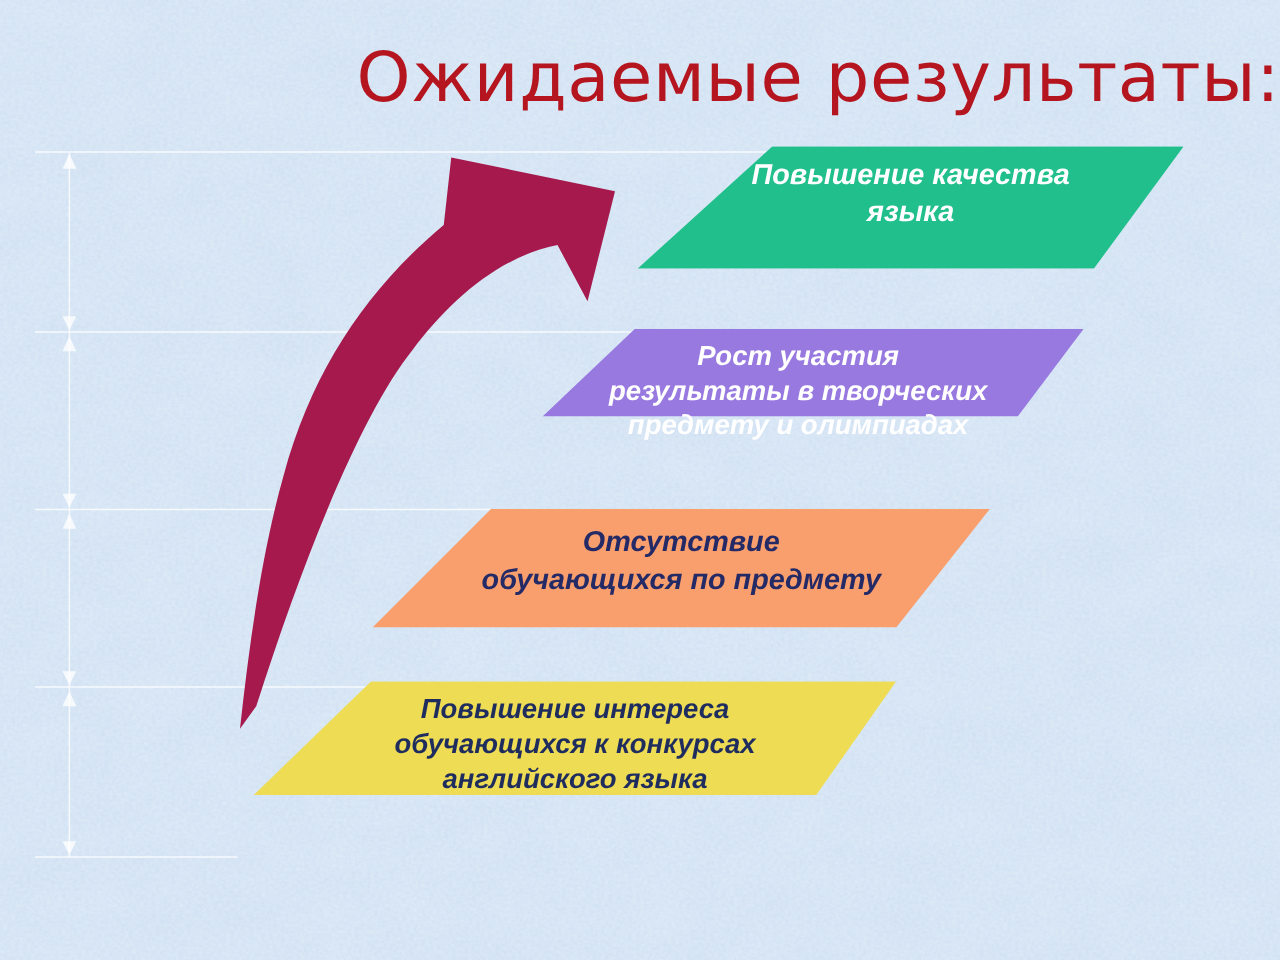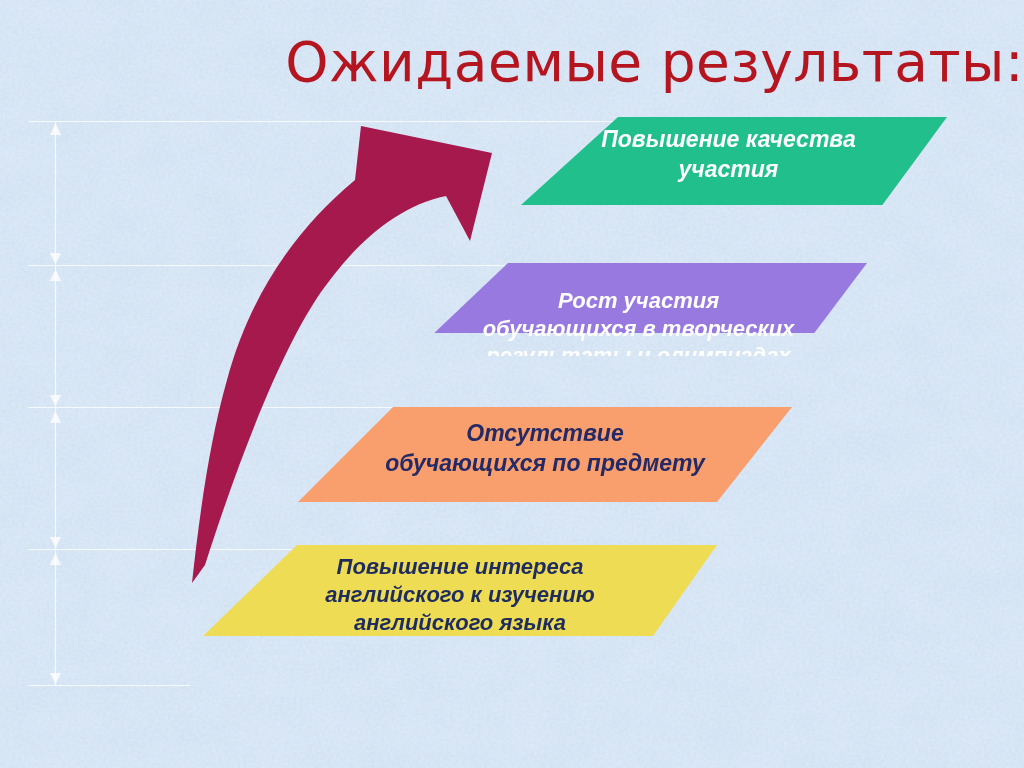--- a/index.html
+++ b/index.html
@@ -30,30 +30,30 @@
     position:absolute;
     box-sizing:border-box;
     font-style:italic;
     font-weight:bold;
     text-align:center;
   }
   .band .line{display:block;}
 
   
   .band-0{
-    left:510px;top:117px;width:437px;height:88px;
+    left:510px;top:117px;width:437px;height:98px;
     clip-path:polygon(108px 0px,437px 0px,365px 98px,0px 98px);
     padding-top:8px;
     font-size:23px;line-height:1.3;
   }
   
   .band-1{
     left:410px;top:263px;width:457px;height:70px;
     clip-path:polygon(98px 0px,457px 0px,387px 93px,0px 93px);
-    padding-top:24px;
+    padding-top:8px;
     font-size:22px;line-height:1.25;
   }
   
   .band-2{
     left:298px;top:407px;width:494px;height:119px;
     clip-path:polygon(95px 0px,494px 0px,419px 95px,0px 95px);
     padding-top:12px;
     font-size:23px;line-height:1.3;
   }
   
@@ -120,40 +120,40 @@
              C400 205 360 240 330 280
              C290 330 245 440 205 565
              Z" style="fill: rgb(165, 25, 76);"></path>
   </svg>
 
   <div class="title" style="color: rgb(181, 21, 31);">Ожидаемые результаты:</div>
 
   <div class="band band-0" style="background: rgb(33, 191, 139);">
     <span class="band-text" style="color: rgb(255, 255, 255);">
       <span class="line">Повышение качества</span>
-      <span class="line">участия</span>
+      <span class="line">языка</span>
     </span>
   </div>
 
   <div class="band band-1" style="background: rgb(152, 121, 224);">
     <span class="band-text" style="color: rgb(255, 255, 255);">
       <span class="line">Рост участия</span>
-      <span class="line">обучающихся  в творческих</span>
-      <span class="line">результаты и олимпиадах</span>
+      <span class="line">результаты  в творческих</span>
+      <span class="line">предмету и олимпиадах</span>
     </span>
   </div>
 
   <div class="band band-2" style="background: rgb(249, 158, 109);">
     <span class="band-text" style="color: rgb(35, 42, 102);">
       <span class="line">Отсутствие</span>
       <span class="line">обучающихся по предмету</span>
     </span>
   </div>
 
   <div class="band band-3" style="background: rgb(238, 220, 85);">
     <span class="band-text" style="color: rgb(31, 45, 94);">
       <span class="line">Повышение интереса</span>
-      <span class="line">английского к изучению</span>
+      <span class="line">обучающихся к конкурсах</span>
       <span class="line">английского языка</span>
     </span>
   </div>
 
 </div>
 
 </body></html>

